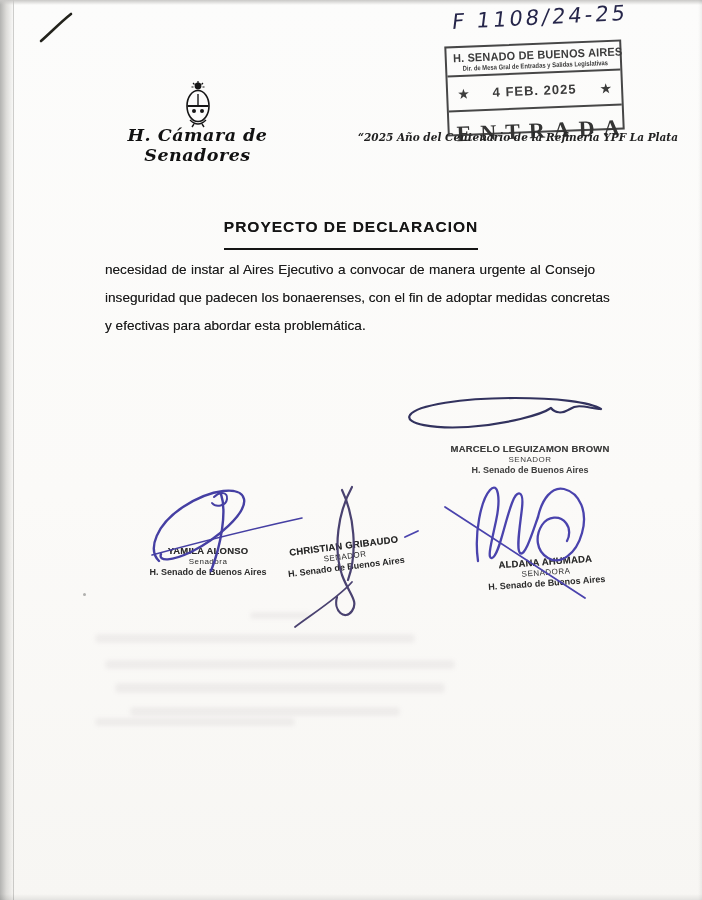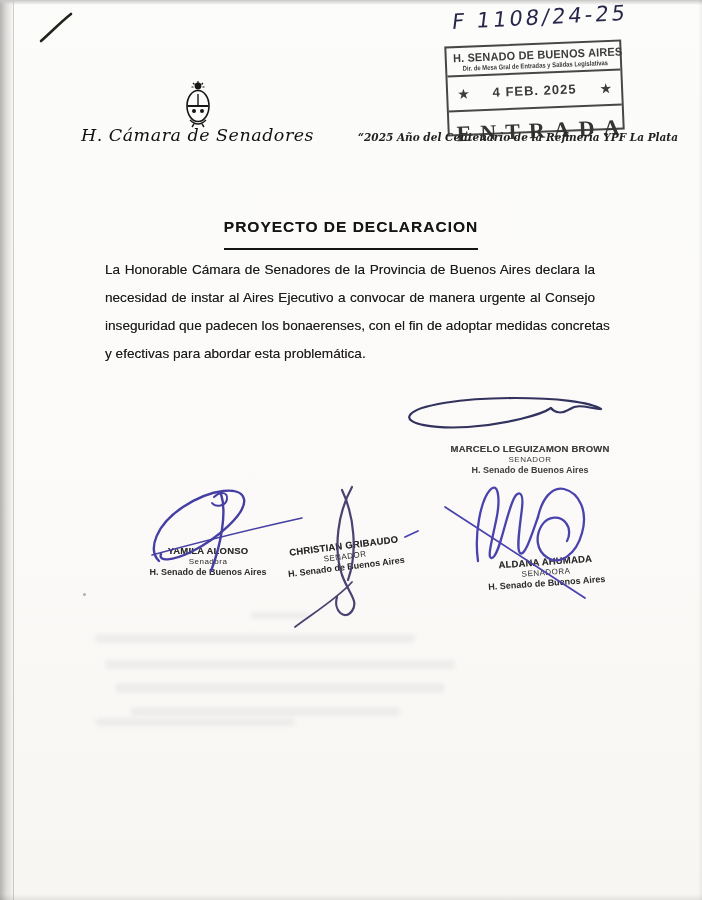--- a/index.html
+++ b/index.html
@@ -47,21 +47,21 @@
   .stamp-star{font-size:14px;line-height:1;}
   .stamp-date{font-size:13px;font-weight:700;letter-spacing:1px;white-space:nowrap;}
   .stamp-footer{position:relative;height:22px;}
   .stamp-entrada{position:absolute;left:0;right:0;bottom:-13px;text-align:center;
     font-family:"Liberation Serif",serif;font-weight:700;font-size:22px;
     letter-spacing:9px;text-indent:7px;white-space:nowrap;color:#262626;}
 
   
   .emblem{position:absolute;left:181px;top:80px;z-index:2;}
   .letterhead{position:absolute;left:75px;top:125px;width:245px;text-align:center;
-    font-family:"DejaVu Serif",serif;font-style:italic;font-weight:400;color:#111;z-index:2;}
+    font-family:"DejaVu Serif",serif;font-style:italic;font-weight:700;color:#111;z-index:2;}
   .letterhead-line1{font-size:17.5px;letter-spacing:.5px;}
   .letterhead-line2{font-size:17px;letter-spacing:.5px;margin-top:2px;}
 
   
   .motto{position:absolute;left:358px;top:130px;width:336px;
     font-family:"DejaVu Serif",serif;font-style:italic;font-weight:700;
     font-size:10.5px;line-height:15px;color:#222;z-index:1;}
 
   
   .doc-title-wrap{position:absolute;left:0;top:218px;width:702px;text-align:center;}
@@ -142,21 +142,20 @@
 
   <div class="motto">
     <div>“2025 Año del Centenario de la Refinería YPF La Plata</div>
   </div>
 
   <div class="doc-title-wrap">
     <span class="doc-title">PROYECTO DE DECLARACION</span>
   </div>
 
   <div class="body-text">
-    <div class="body-line">La Honorable Cámara de Senadores de la Provincia de Buenos Aires declara la</div>
     <div class="body-line">necesidad de instar al Aires Ejecutivo a convocar de manera urgente al Consejo</div>
     <div class="body-line">inseguridad que padecen los bonaerenses, con el fin de adoptar medidas concretas</div>
     <div class="body-line last">y efectivas para abordar esta problemática.</div>
   </div>
 
   <div class="sig-block sig-marcelo">
     <div class="sig-name">MARCELO LEGUIZAMON BROWN</div>
     <div class="sig-role">SENADOR</div>
     <div class="sig-org">H. Senado de Buenos Aires</div>
   </div>

